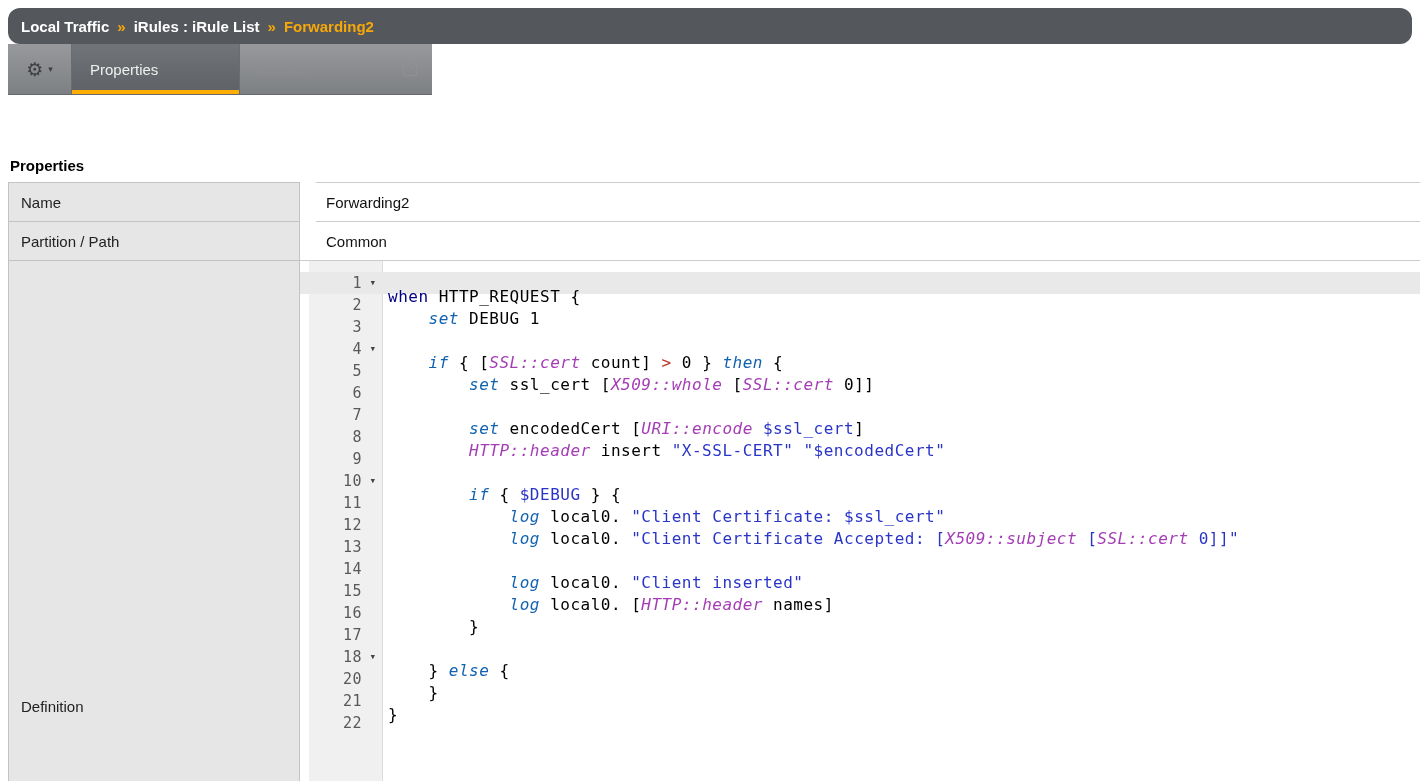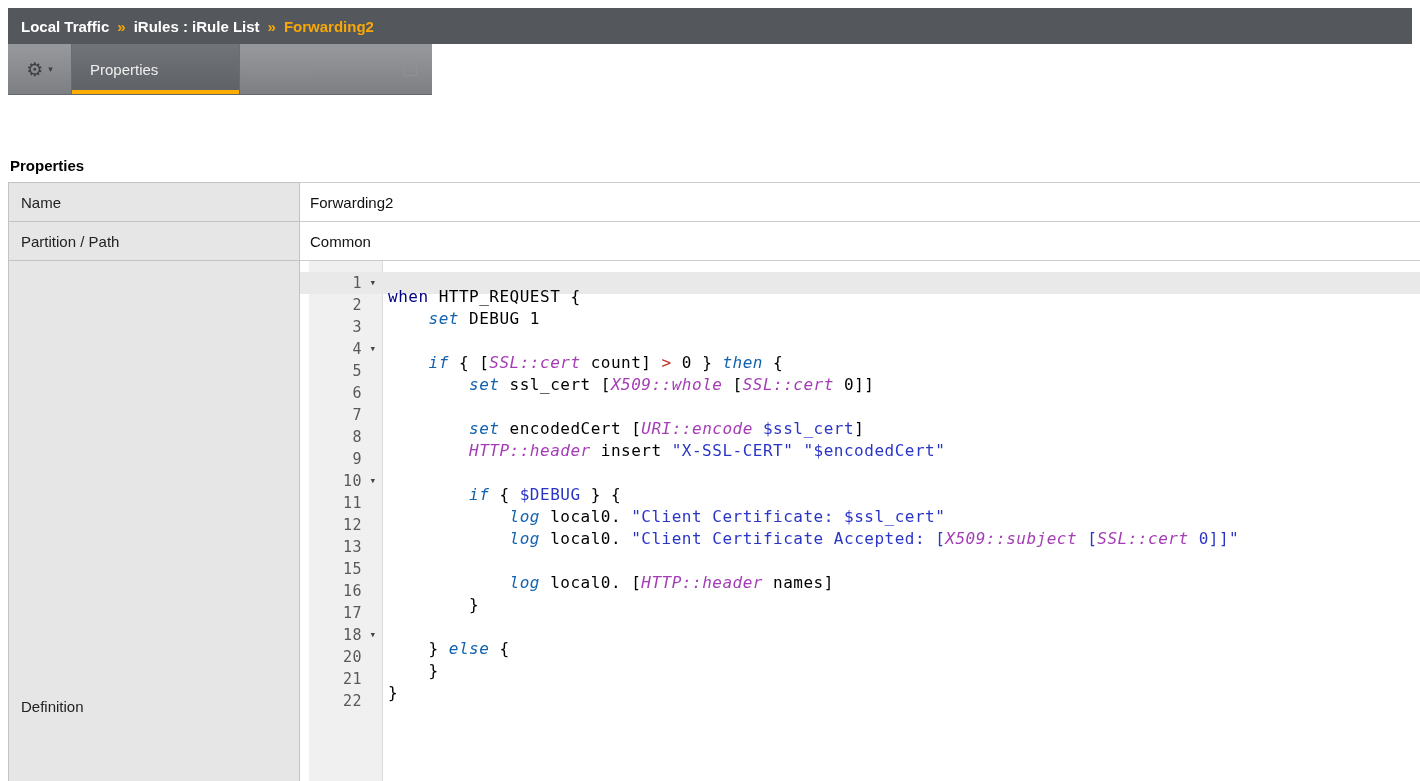--- a/index.html
+++ b/index.html
@@ -3,21 +3,21 @@
 <meta charset="utf-8">
 <style>
   * { margin:0; padding:0; box-sizing:border-box; }
   html,body { width:1420px; height:781px; background:#fff; overflow:hidden;
               font-family:"Liberation Sans", sans-serif; }
   .page { padding:8px 0 0 8px; }
 
   
   .breadcrumb { margin-right:8px; height:36px; background:#54575c;
                 display:flex; align-items:center; padding:0 13px; gap:8px;
-                font-size:15px; font-weight:bold; }
+                font-size:15px; font-weight:bold;border-radius:12px; }
   .bc-link { color:#ffffff; cursor:pointer; }
   .bc-sep  { color:#f7a808; font-size:15px; }
   .bc-current { color:#f7a808; }
 
   
   .tabstrip { display:flex; width:424px; height:51px;
               background:linear-gradient(#97999c,#7d8083);
               border-bottom:1px solid #66686b; }
   .gear-btn { width:64px; display:flex; align-items:center; justify-content:center;
               gap:5px; border-right:1px solid #6a6d70; cursor:pointer; }
@@ -35,21 +35,21 @@
              display:flex; align-items:center; justify-content:center;
              font-size:9px; color:#8f9194; line-height:1; }
 
   
   .section-title { margin-top:62px; padding-left:2px; font-size:15px;
                    font-weight:bold; color:#000; height:17px; }
 
   
   .prop-table { margin-top:8px; font-size:15px; }
   .prop-row { display:grid; grid-template-columns:292px auto; }
-  .row-std { height:39px; }
+  .row-std { height:39px;gap:16px; }
   .row-def { height:521px; }
   .prop-label { background:#e6e6e6; border-left:1px solid #c3c3c3;
                 border-right:1px solid #c3c3c3; border-top:1px solid #c3c3c3;
                 display:flex; align-items:center; padding:0 12px; color:#222; }
   .row-def .prop-label { align-items:flex-start; padding-top:437px; }
   .prop-value { border-top:1px solid #cccccc; display:flex; align-items:center;
                 padding:0 10px; color:#111; }
   .editor-cell { border-top:1px solid #cccccc; padding:0; overflow:hidden;
                  position:relative; display:block; }
 
@@ -123,20 +123,21 @@
               <div class="code-line"><span class="ln">4</span><span class="fold">▾</span><span class="codetext"><span class="tok-p">    </span><span class="tok-k">if</span><span class="tok-p"> { [</span><span class="tok-b">SSL::cert</span><span class="tok-p"> count] </span><span class="tok-o">&gt;</span><span class="tok-p"> 0 } </span><span class="tok-k">then</span><span class="tok-p"> {</span></span></div>
               <div class="code-line"><span class="ln">5</span><span class="fold"></span><span class="codetext"><span class="tok-p">        </span><span class="tok-k">set</span><span class="tok-p"> ssl_cert [</span><span class="tok-b">X509::whole</span><span class="tok-p"> [</span><span class="tok-b">SSL::cert</span><span class="tok-p"> 0]]</span></span></div>
               <div class="code-line"><span class="ln">6</span><span class="fold"></span><span class="codetext"></span></div>
               <div class="code-line"><span class="ln">7</span><span class="fold"></span><span class="codetext"><span class="tok-p">        </span><span class="tok-k">set</span><span class="tok-p"> encodedCert [</span><span class="tok-b">URI::encode</span><span class="tok-p"> </span><span class="tok-v">$ssl_cert</span><span class="tok-p">]</span></span></div>
               <div class="code-line"><span class="ln">8</span><span class="fold"></span><span class="codetext"><span class="tok-p">        </span><span class="tok-b">HTTP::header</span><span class="tok-p"> insert </span><span class="tok-s">"X-SSL-CERT"</span><span class="tok-p"> </span><span class="tok-s">"$encodedCert"</span></span></div>
               <div class="code-line"><span class="ln">9</span><span class="fold"></span><span class="codetext"></span></div>
               <div class="code-line"><span class="ln">10</span><span class="fold">▾</span><span class="codetext"><span class="tok-p">        </span><span class="tok-k">if</span><span class="tok-p"> { </span><span class="tok-v">$DEBUG</span><span class="tok-p"> } {</span></span></div>
               <div class="code-line"><span class="ln">11</span><span class="fold"></span><span class="codetext"><span class="tok-p">            </span><span class="tok-k">log</span><span class="tok-p"> local0. </span><span class="tok-s">"Client Certificate: $ssl_cert"</span></span></div>
               <div class="code-line"><span class="ln">12</span><span class="fold"></span><span class="codetext"><span class="tok-p">            </span><span class="tok-k">log</span><span class="tok-p"> local0. </span><span class="tok-s">"Client Certificate Accepted: [</span><span class="tok-b">X509::subject</span><span class="tok-s"> [</span><span class="tok-b">SSL::cert</span><span class="tok-s"> 0]]"</span></span></div>
               <div class="code-line"><span class="ln">13</span><span class="fold"></span><span class="codetext"></span></div>
+              <div class="code-line"><span class="ln">14</span><span class="fold"></span><span class="codetext"><span class="tok-p">            </span><span class="tok-k">log</span><span class="tok-p"> local0. </span><span class="tok-s">"Client inserted"</span></span></div>
               <div class="code-line"><span class="ln">15</span><span class="fold"></span><span class="codetext"><span class="tok-p">            </span><span class="tok-k">log</span><span class="tok-p"> local0. [</span><span class="tok-b">HTTP::header</span><span class="tok-p"> names]</span></span></div>
               <div class="code-line"><span class="ln">16</span><span class="fold"></span><span class="codetext"><span class="tok-p">        }</span></span></div>
               <div class="code-line"><span class="ln">17</span><span class="fold"></span><span class="codetext"></span></div>
               <div class="code-line"><span class="ln">18</span><span class="fold">▾</span><span class="codetext"><span class="tok-p">    } </span><span class="tok-k">else</span><span class="tok-p"> {</span></span></div>
               <div class="code-line"><span class="ln">20</span><span class="fold"></span><span class="codetext"><span class="tok-p">    }</span></span></div>
               <div class="code-line"><span class="ln">21</span><span class="fold"></span><span class="codetext"><span class="tok-p">}</span></span></div>
               <div class="code-line"><span class="ln">22</span><span class="fold"></span><span class="codetext"></span></div>
             </div>
         </div>
       </div>

